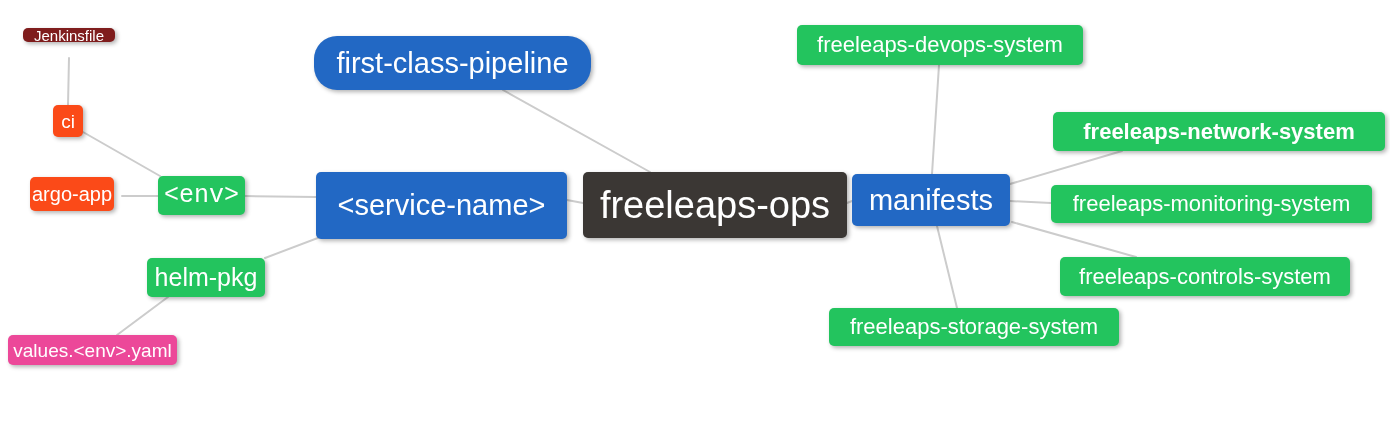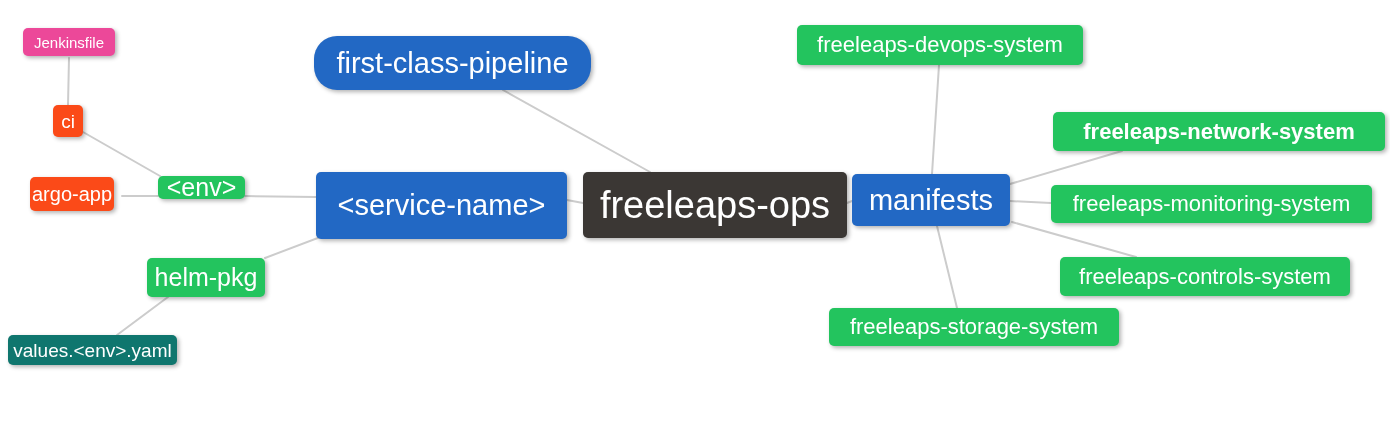--- a/index.html
+++ b/index.html
@@ -50,26 +50,26 @@
       <line x1="503" y1="90" x2="650" y2="172" stroke="#CCCCCC" stroke-width="2" stroke-linecap="round"></line>
       <line x1="567" y1="200" x2="583" y2="203" stroke="#CCCCCC" stroke-width="2" stroke-linecap="round"></line>
       <line x1="847" y1="203" x2="852" y2="201" stroke="#CCCCCC" stroke-width="2" stroke-linecap="round"></line>
       <line x1="939" y1="65" x2="932" y2="174" stroke="#CCCCCC" stroke-width="2" stroke-linecap="round"></line>
       <line x1="1010" y1="184" x2="1122" y2="151" stroke="#CCCCCC" stroke-width="2" stroke-linecap="round"></line>
       <line x1="1010" y1="201" x2="1051" y2="203" stroke="#CCCCCC" stroke-width="2" stroke-linecap="round"></line>
       <line x1="1012" y1="222" x2="1136" y2="257" stroke="#CCCCCC" stroke-width="2" stroke-linecap="round"></line>
       <line x1="937" y1="226" x2="957" y2="308" stroke="#CCCCCC" stroke-width="2" stroke-linecap="round"></line>
     </svg>
 
-<div class="node" style="left: 23px; top: 28px; width: 92px; height: 28px; font-size: 15px; background: #ec4899; color: rgb(255, 255, 255);">Jenkinsfile</div>
+<div class="node" style="left: 23px; top: 28px; width: 92px; height: 14px; font-size: 15px; background: #7f1d1d; color: rgb(255, 255, 255);">Jenkinsfile</div>
     <div class="node" style="left: 53px; top: 105px; width: 30px; height: 32px; font-size: 19px; background: rgb(251, 74, 24); color: rgb(255, 255, 255);">ci</div>
     <div class="node" style="left: 30px; top: 177px; width: 84px; height: 34px; font-size: 20px; background: rgb(251, 74, 24); color: rgb(255, 255, 255);">argo-app</div>
-    <div class="node" style="left: 158px; top: 176px; width: 87px; height: 23px; font-size: 25px; background: rgb(35, 196, 94); color: rgb(255, 255, 255);">&lt;env&gt;</div>
+    <div class="node" style="left: 158px; top: 176px; width: 87px; height: 39px; font-size: 25px; background: rgb(35, 196, 94); color: rgb(255, 255, 255); font-family: Liberation Mono, monospace;">&lt;env&gt;</div>
     <div class="node" style="left: 147px; top: 258px; width: 118px; height: 39px; font-size: 25px; background: rgb(35, 196, 94); color: rgb(255, 255, 255);">helm-pkg</div>
-    <div class="node" style="left: 8px; top: 335px; width: 169px; height: 30px; font-size: 19px; background: #0f766e; color: rgb(255, 255, 255);">values.&lt;env&gt;.yaml</div>
+    <div class="node" style="left: 8px; top: 335px; width: 169px; height: 30px; font-size: 19px; background: #ec4899; color: rgb(255, 255, 255);">values.&lt;env&gt;.yaml</div>
     <div class="node" style="left: 314px; top: 36px; width: 277px; height: 54px; font-size: 29px; background: rgb(34, 104, 196); color: rgb(255, 255, 255); border-radius: 23px;">first-class-pipeline</div>
     <div class="node" style="left: 316px; top: 172px; width: 251px; height: 67px; font-size: 29px; background: rgb(34, 104, 196); color: rgb(255, 255, 255);">&lt;service-name&gt;</div>
     <div class="node" style="left: 583px; top: 172px; width: 264px; height: 66px; font-size: 38px; background: rgb(59, 55, 52); color: rgb(255, 255, 255);">freeleaps-ops</div>
     <div class="node" style="left: 852px; top: 174px; width: 158px; height: 52px; font-size: 29px; background: rgb(34, 104, 196); color: rgb(255, 255, 255); text-align: right;">manifests</div>
     <div class="node" style="left: 797px; top: 25px; width: 286px; height: 40px; font-size: 22px; background: rgb(35, 196, 94); color: rgb(255, 255, 255);">freeleaps-devops-system</div>
     <div class="node" style="left: 1053px; top: 112px; width: 332px; height: 39px; font-size: 22px; background: rgb(35, 196, 94); color: rgb(255, 255, 255); font-weight: bold;">freeleaps-network-system</div>
     <div class="node" style="left: 1051px; top: 185px; width: 321px; height: 38px; font-size: 22px; background: rgb(35, 196, 94); color: rgb(255, 255, 255);">freeleaps-monitoring-system</div>
     <div class="node" style="left: 1060px; top: 257px; width: 290px; height: 39px; font-size: 22px; background: rgb(35, 196, 94); color: rgb(255, 255, 255);">freeleaps-controls-system</div>
     <div class="node" style="left: 829px; top: 308px; width: 290px; height: 38px; font-size: 22px; background: rgb(35, 196, 94); color: rgb(255, 255, 255);">freeleaps-storage-system</div>
   </div>

